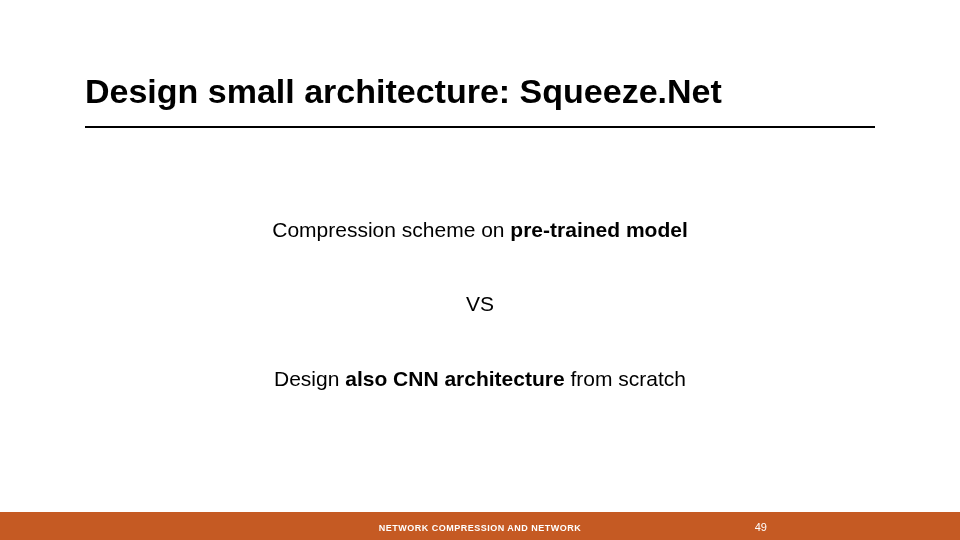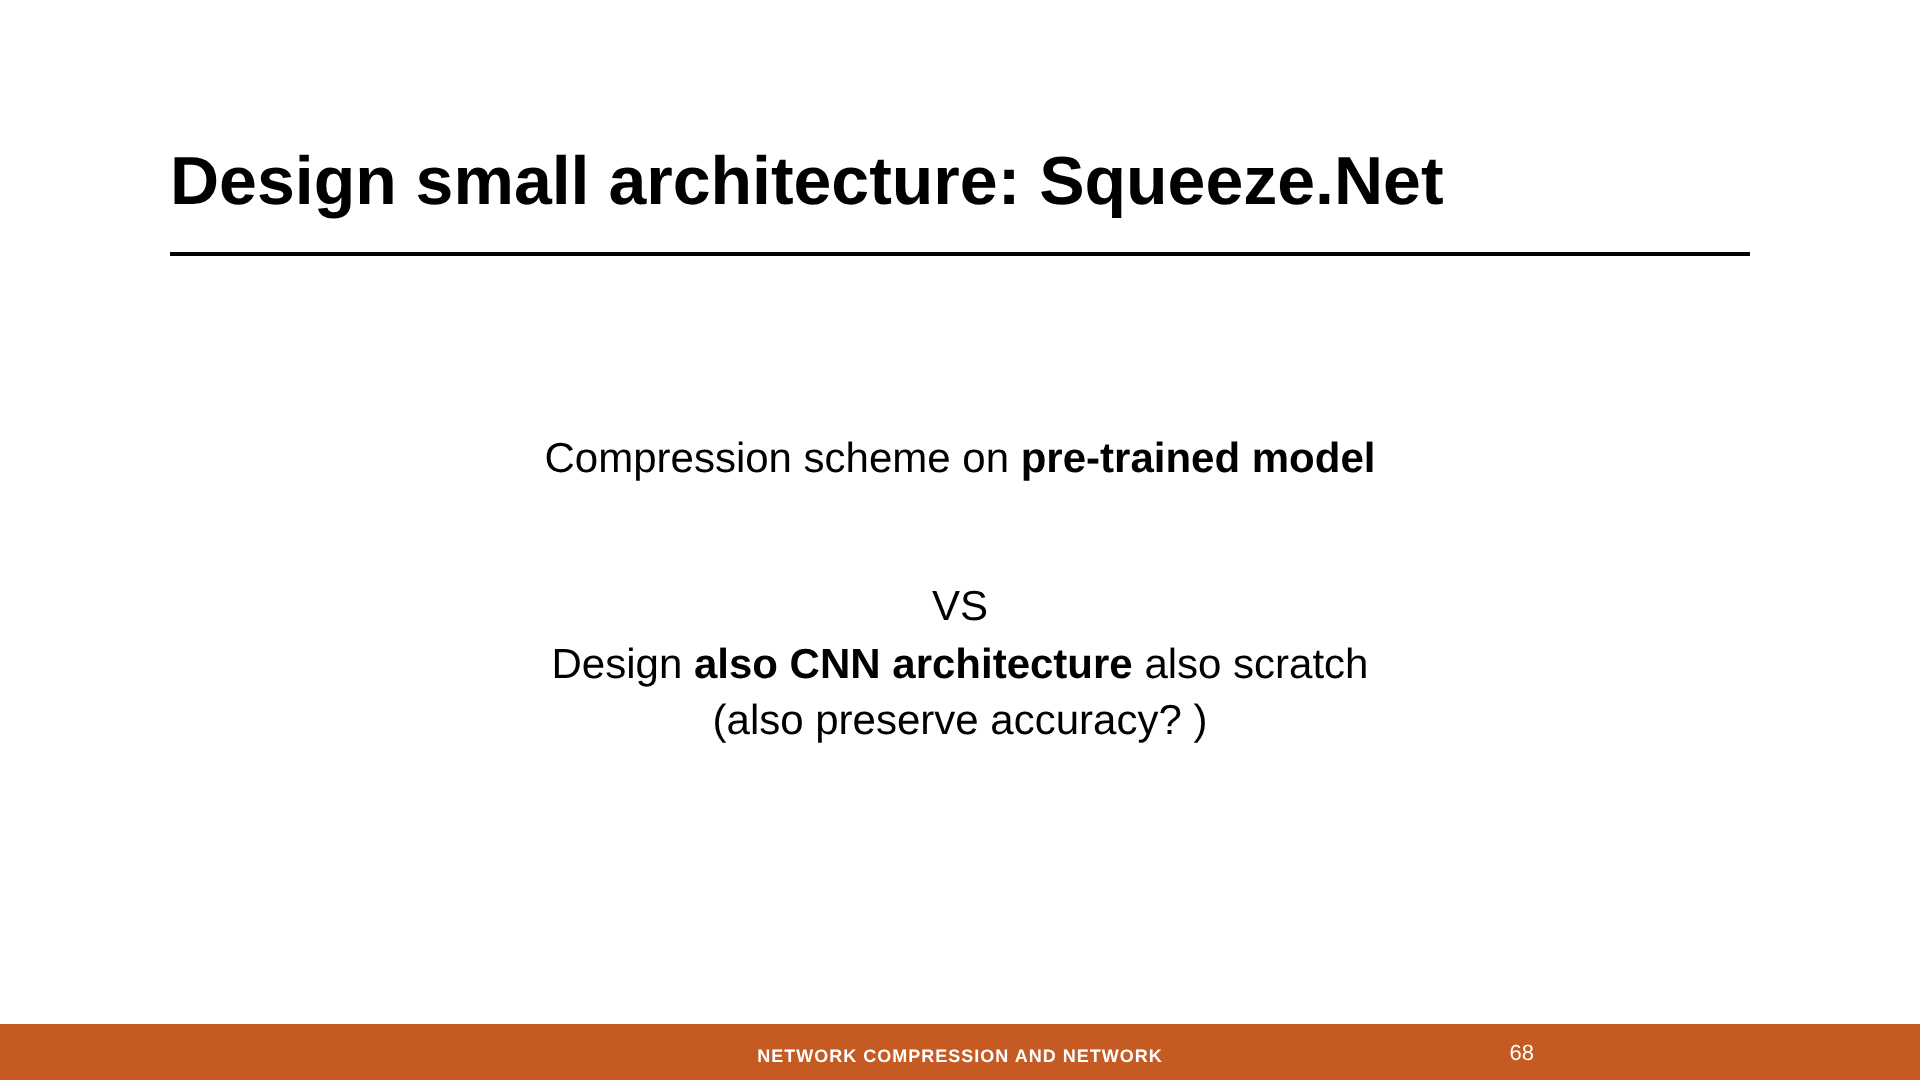--- a/index.html
+++ b/index.html
@@ -23,21 +23,21 @@
   .body {
     position: absolute;
     top: 216px;
     left: 0;
     width: 960px;
     text-align: center;
     font-size: 21px;
     line-height: 1.35;
   }
   .line1 { margin-bottom: 46px; }
-  .vs { }
+  .vs { margin-bottom: 46px; }
   .line3a { }
   .line3b { }
   .pt { font-weight: 700; }
   .footer-bar {
     position: absolute;
     left: 0;
     bottom: 0;
     width: 960px;
     height: 28px;
     background: #c55a23;
@@ -67,22 +67,21 @@
 
   <div class="title">Design small architecture: Squeeze.Net</div>
   <div class="hr"></div>
 
   <div class="body">
     <div class="line1">
       <span>Compression scheme on </span><span class="pt">pre-trained model</span>
     </div>
     <div class="vs">VS</div>
     <div class="line3a">
-      <span>Design </span><span class="pt">also CNN architecture</span><span> also scratch</span>
+      <span>Design </span><span class="pt">also CNN architecture</span><span> from scratch</span>
     </div>
-    <div class="line3b">(also preserve accuracy? )</div>
   </div>
 
   <div class="footer-bar"></div>
   <div class="footer-text">NETWORK COMPRESSION AND NETWORK</div>
-  <div class="page-num">68</div>
+  <div class="page-num">49</div>
 
 </div>
 
 </body></html>

